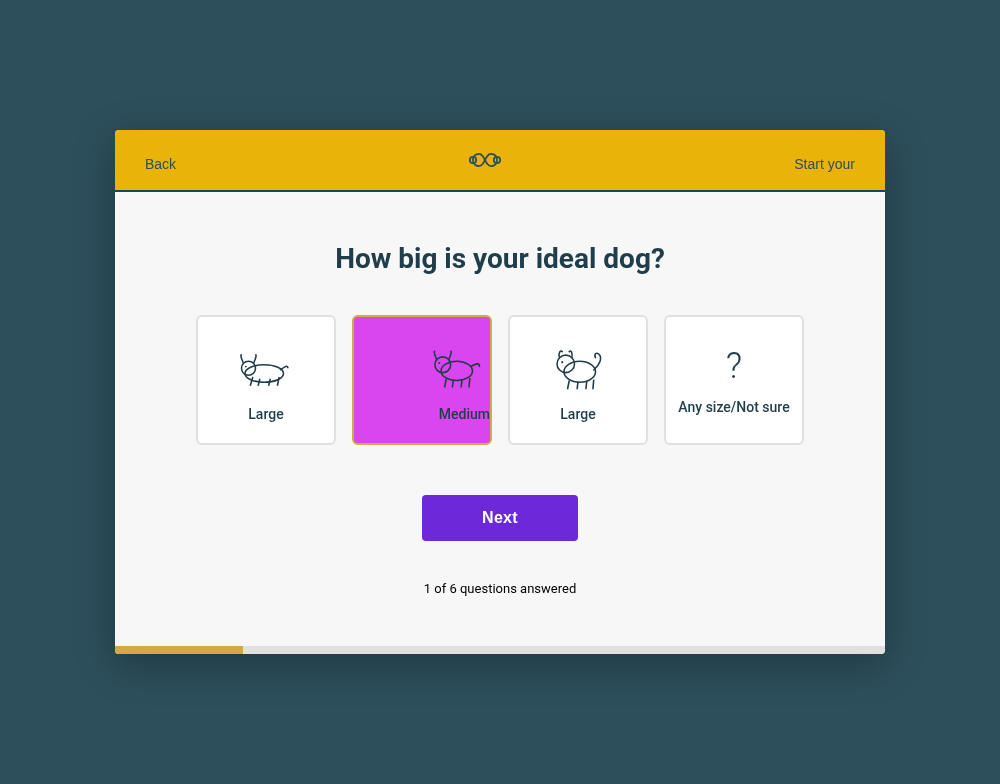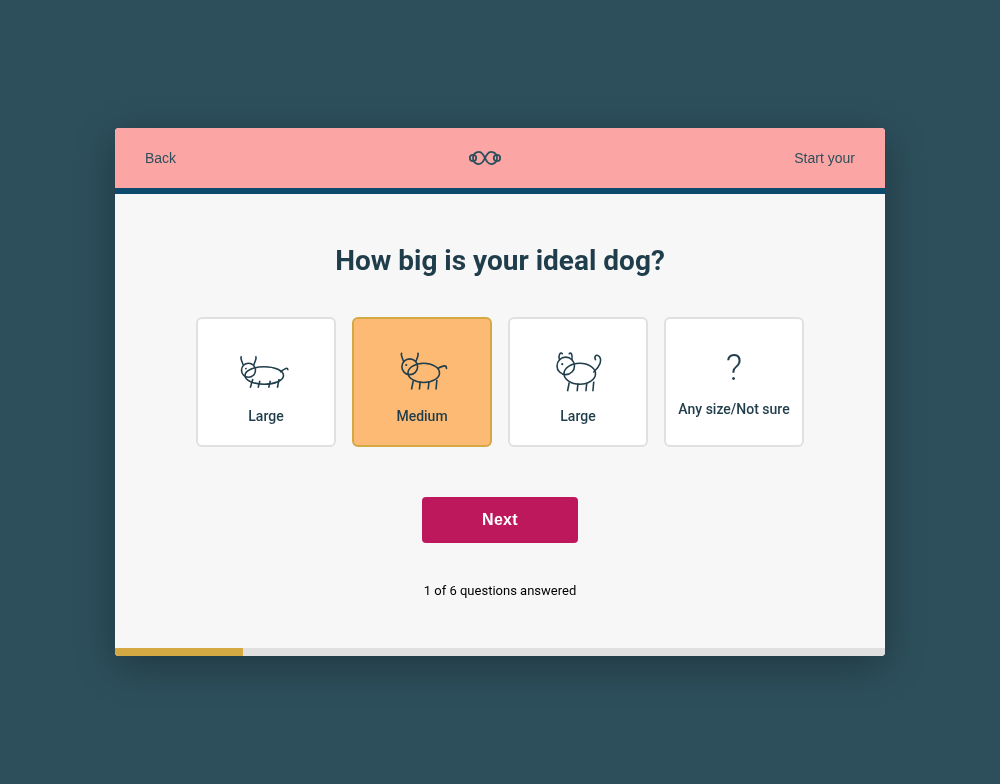--- a/index.html
+++ b/index.html
@@ -16,26 +16,26 @@
 
     .modal {
       width: 770px;
       background: #f7f7f7;
       border-radius: 4px;
       overflow: hidden;
       box-shadow: 0 10px 40px rgba(0,0,0,0.3);
     }
 
     .header {
-      background: #fca5a5;
+      background: #eab308;
       padding: 18px 30px;
       display: flex;
-      align-items: center;
+      align-items: flex-end;
       justify-content: space-between;
-      border-bottom: 6px solid #0c4a6e;
+      border-bottom: 2px solid #0c4a6e;
     }
 
     .header-nav-btn {
       font-size: 14px;
       color: #2d4f5c;
       cursor: pointer;
       background: none;
       border: none;
       font-weight: 500;
     }
@@ -83,42 +83,43 @@
       flex-direction: column;
       align-items: center;
       justify-content: center;
       cursor: pointer;
       transition: border-color 0.2s;
       gap: 12px;
     }
 
     .option-card.selected {
       border: 2px solid #d4a843;
-      background: #fdba74;
+      background: #d946ef;
+      align-items: flex-end;
     }
 
     .option-label {
       font-size: 14px;
       color: #1f3d4a;
       font-weight: 500;
     }
 
     .dog-icon {
       width: 70px;
       height: 55px;
     }
 
     .question-mark {
       font-size: 36px;
       color: #1f3d4a;
       font-weight: 300;
     }
 
     .next-btn {
-      background: #be185d;
+      background: #6d28d9;
       color: #fff;
       border: none;
       border-radius: 4px;
       padding: 14px 60px;
       font-size: 16px;
       font-weight: 600;
       cursor: pointer;
       letter-spacing: 0.3px;
       margin-bottom: 40px;
     }

